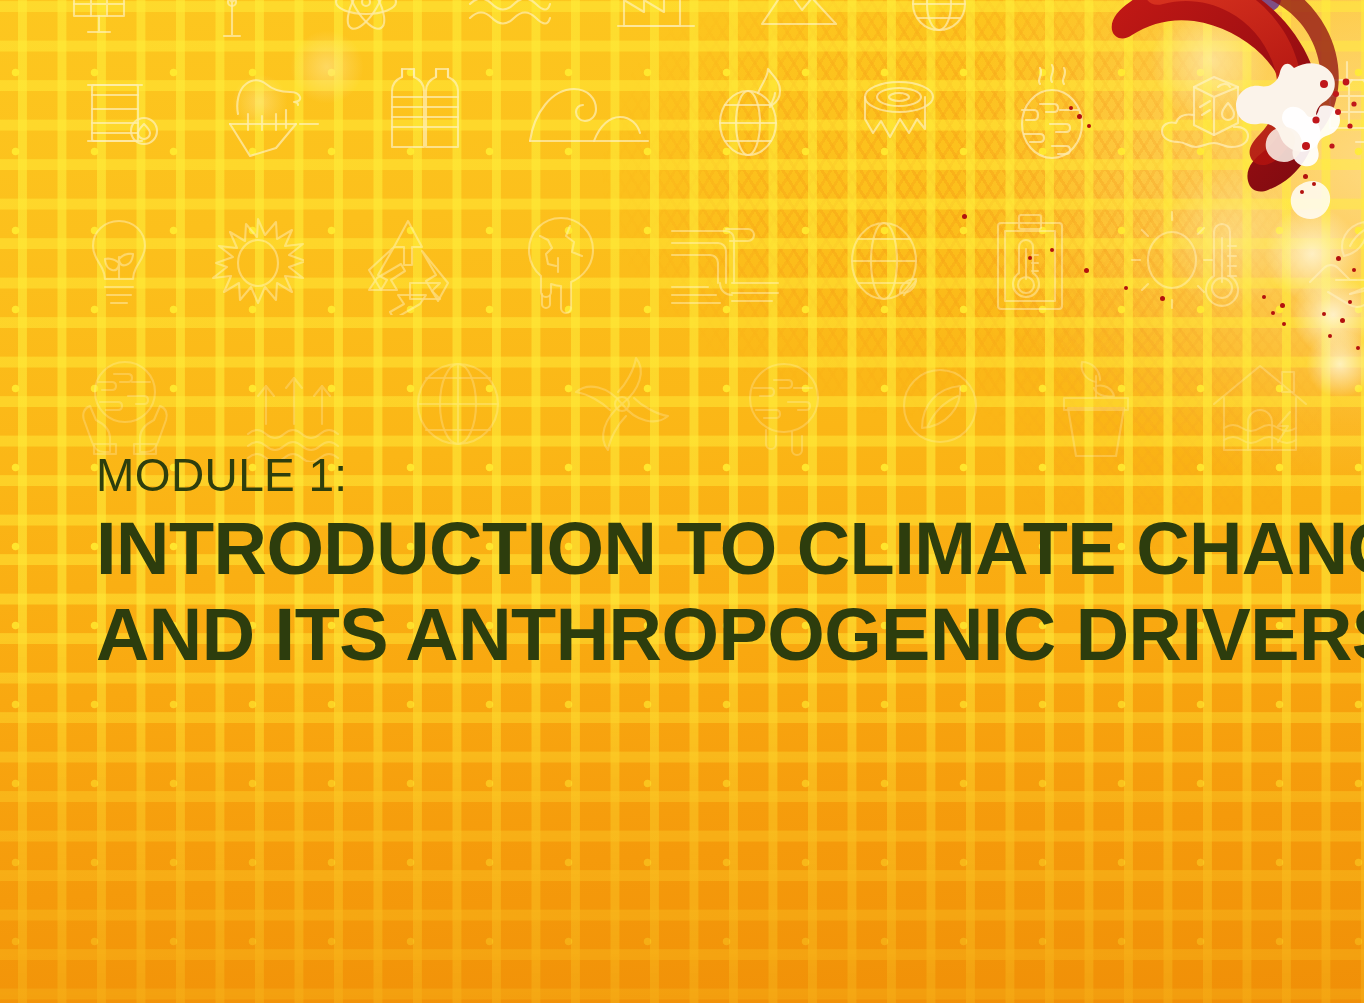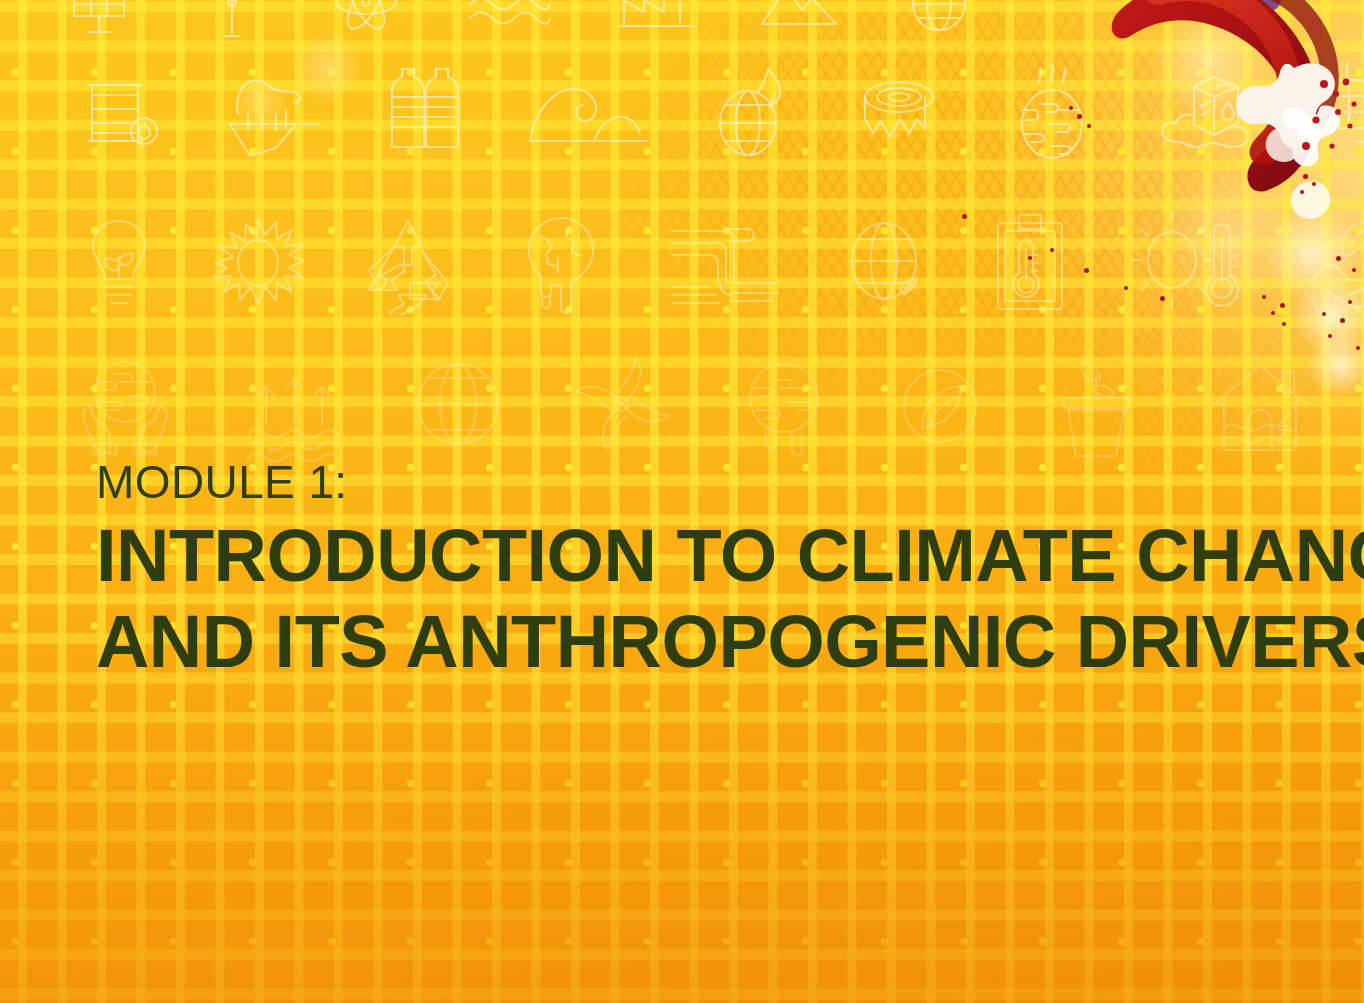--- a/index.html
+++ b/index.html
@@ -148,21 +148,21 @@
     left: 96px;
     top: 438px;
     width: 1230px;
   }
   .eyebrow {
     font-size: 46px;
     line-height: 56px;
     font-weight: 300;
     letter-spacing: 0.4px;
     color: #2E3E0D;
-    margin: 16px 0 2px 0;
+    margin: 9px 0 2px 0;
     white-space: nowrap;
   }
   .headline {
     font-size: 75px;
     line-height: 86px;
     font-weight: 700;
     letter-spacing: -0.5px;
     color: #2D3D0D;
     margin: 0;
     white-space: nowrap;

